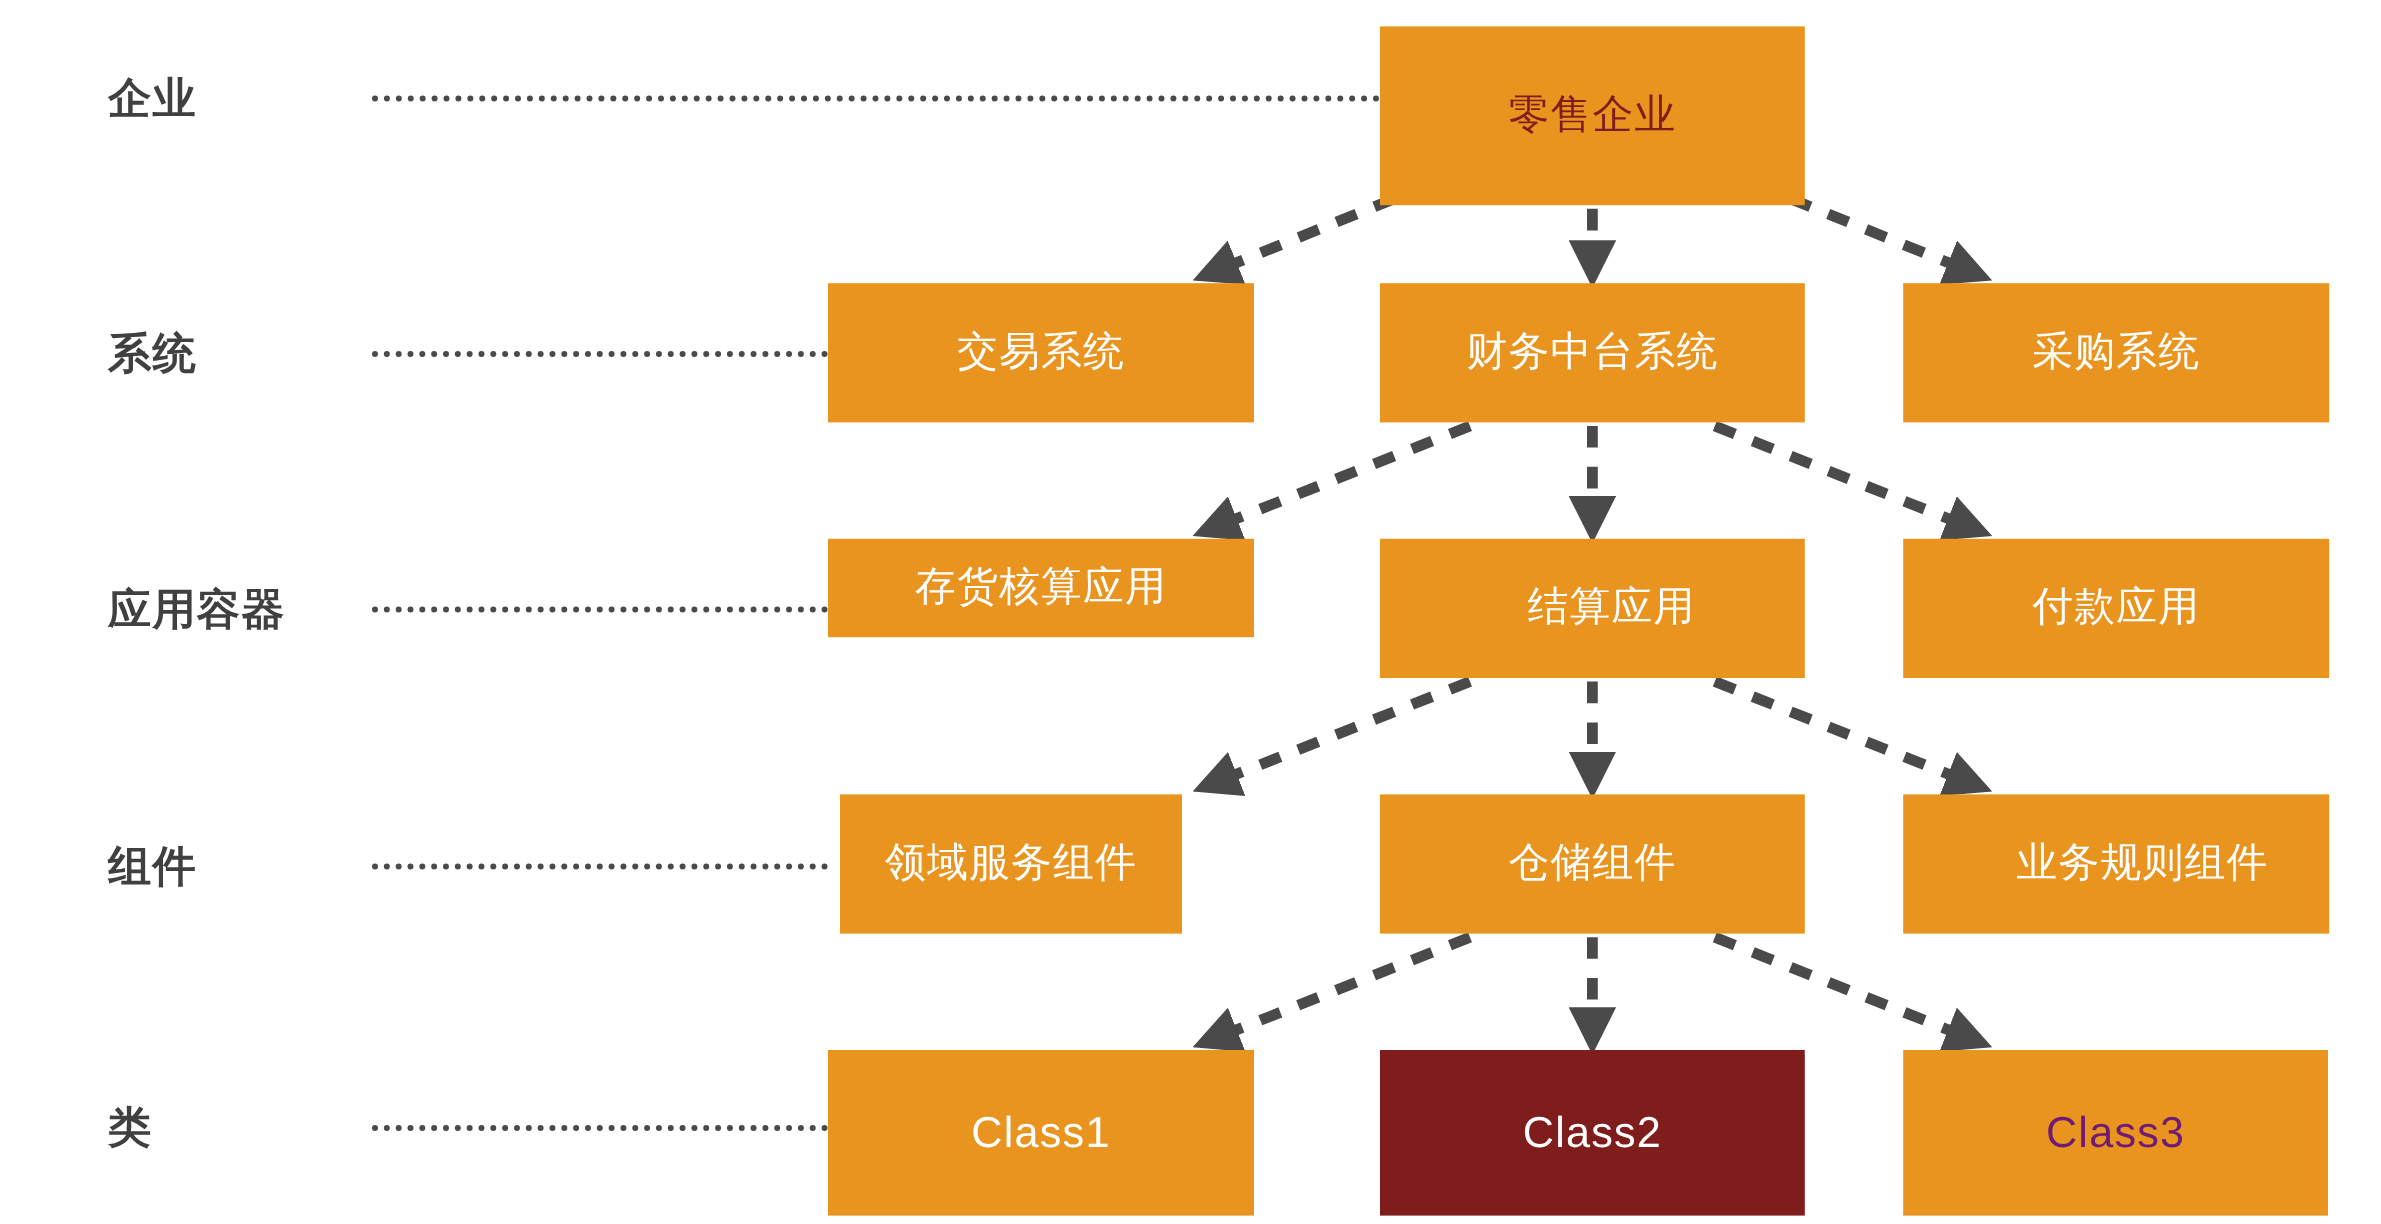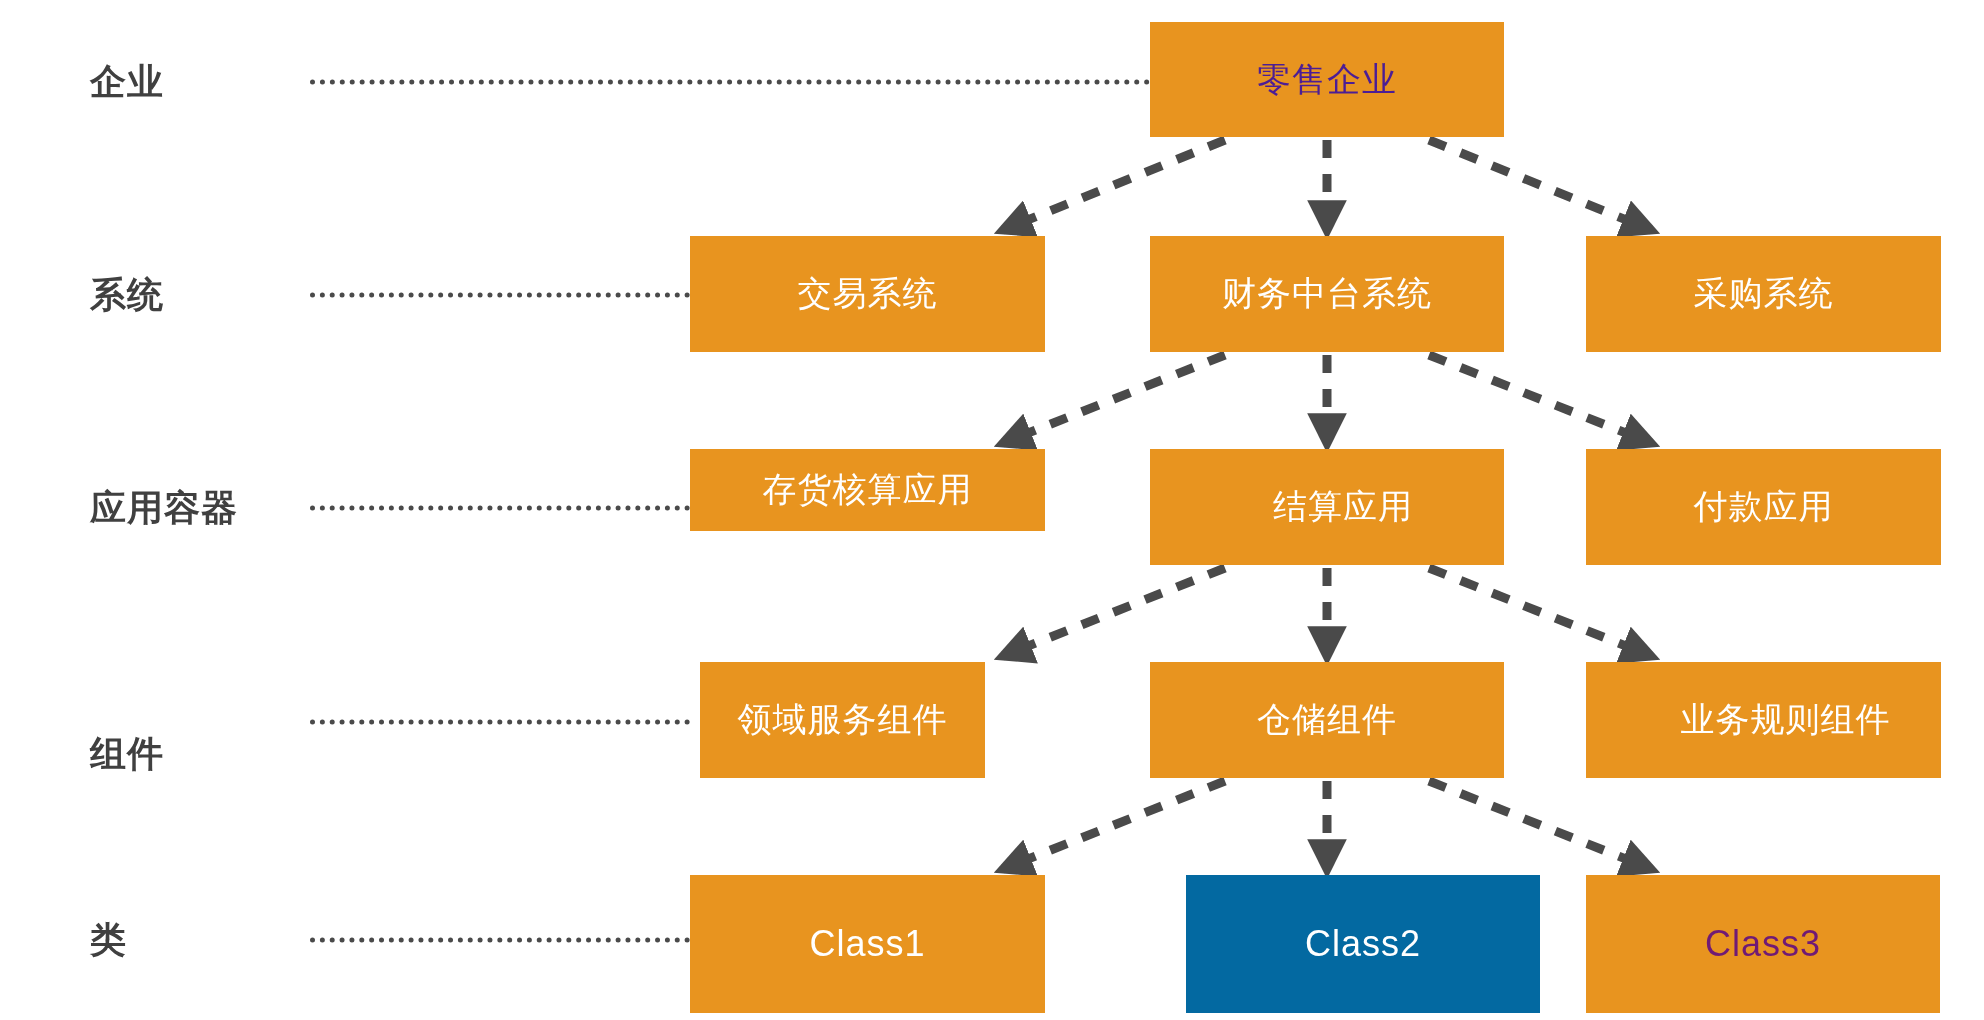--- a/index.html
+++ b/index.html
@@ -88,36 +88,36 @@
         <line x1="1429" y1="568" x2="1651" y2="656" stroke="#4a4a4a" stroke-width="9" stroke-dasharray="18 16" stroke-linecap="butt" marker-end="url(#ah)"></line>
         <line x1="1225" y1="781" x2="1003" y2="869" stroke="#4a4a4a" stroke-width="9" stroke-dasharray="18 16" stroke-linecap="butt" marker-end="url(#ah)"></line>
         <line x1="1327" y1="781" x2="1327" y2="869" stroke="#4a4a4a" stroke-width="9" stroke-dasharray="18 16" stroke-linecap="butt" marker-end="url(#ah)"></line>
         <line x1="1429" y1="781" x2="1651" y2="869" stroke="#4a4a4a" stroke-width="9" stroke-dasharray="18 16" stroke-linecap="butt" marker-end="url(#ah)"></line>
       </g>
   </svg>
 
   <div id="content-layer">
       <div class="row-label" style="left: 90px; top: 82px; color: rgb(64, 64, 64);">企业</div>
       <div class="leader" style="left: 310px; top: 82px; width: 840px; border-top-color: rgb(74, 74, 74);"></div>
-      <div class="node" style="left: 1150px; top: 22px; width: 354px; height: 115px; background: rgb(232, 148, 31); color: #4c1d95;">零售企业</div>
+      <div class="node" style="left: 1150px; top: 22px; width: 354px; height: 149px; background: rgb(232, 148, 31); color: #7f1d1d;">零售企业</div>
       <div class="row-label" style="left: 90px; top: 295px; color: rgb(64, 64, 64);">系统</div>
       <div class="leader" style="left: 310px; top: 295px; width: 380px; border-top-color: rgb(74, 74, 74);"></div>
       <div class="node" style="left: 690px; top: 236px; width: 355px; height: 116px; background: rgb(232, 148, 31); color: rgb(255, 255, 255);">交易系统</div>
       <div class="node" style="left: 1150px; top: 236px; width: 354px; height: 116px; background: rgb(232, 148, 31); color: rgb(255, 255, 255); text-align: center;">财务中台系统</div>
       <div class="node" style="left: 1586px; top: 236px; width: 355px; height: 116px; background: rgb(232, 148, 31); color: rgb(255, 255, 255);">采购系统</div>
       <div class="row-label" style="left: 90px; top: 508px; color: rgb(64, 64, 64);">应用容器</div>
       <div class="leader" style="left: 310px; top: 508px; width: 380px; border-top-color: rgb(74, 74, 74);"></div>
       <div class="node" style="left: 690px; top: 449px; width: 355px; height: 82px; background: rgb(232, 148, 31); color: rgb(255, 255, 255);">存货核算应用</div>
       <div class="node" style="left: 1150px; top: 449px; width: 354px; height: 116px; background: rgb(232, 148, 31); color: rgb(255, 255, 255); padding-left: 32px;">结算应用</div>
       <div class="node" style="left: 1586px; top: 449px; width: 355px; height: 116px; background: rgb(232, 148, 31); color: rgb(255, 255, 255);">付款应用</div>
-      <div class="row-label" style="left: 90px; top: 722px; color: rgb(64, 64, 64); margin-top: 32px;">组件</div>
+      <div class="row-label" style="left: 90px; top: 722px; color: rgb(64, 64, 64);">组件</div>
       <div class="leader" style="left: 310px; top: 722px; width: 380px; border-top-color: rgb(74, 74, 74);"></div>
       <div class="node" style="left: 690px; top: 662px; width: 285px; height: 116px; background: rgb(232, 148, 31); color: rgb(255, 255, 255); margin-left: 10px;">领域服务组件</div>
       <div class="node" style="left: 1150px; top: 662px; width: 354px; height: 116px; background: rgb(232, 148, 31); color: rgb(255, 255, 255);">仓储组件</div>
       <div class="node" style="left: 1586px; top: 662px; width: 355px; height: 116px; background: rgb(232, 148, 31); color: rgb(255, 255, 255); padding-left: 44px;">业务规则组件</div>
       <div class="row-label" style="left: 90px; top: 940px; color: rgb(64, 64, 64);">类</div>
       <div class="leader" style="left: 310px; top: 940px; width: 380px; border-top-color: rgb(74, 74, 74);"></div>
       <div class="node latin" style="left: 690px; top: 875px; width: 355px; height: 138px; background: rgb(232, 148, 31); color: rgb(255, 255, 255);">Class1</div>
-      <div class="node latin" style="left: 1150px; top: 875px; width: 354px; height: 138px; background: #0369a1; color: rgb(255, 255, 255); margin-left: 36px;">Class2</div>
+      <div class="node latin" style="left: 1150px; top: 875px; width: 354px; height: 138px; background: #7f1d1d; color: rgb(255, 255, 255);">Class2</div>
       <div class="node latin" style="left: 1586px; top: 875px; width: 354px; height: 138px; background: rgb(232, 148, 31); color: #701a75;">Class3</div>
     </div>
 
 </div>
 
 </body></html>

